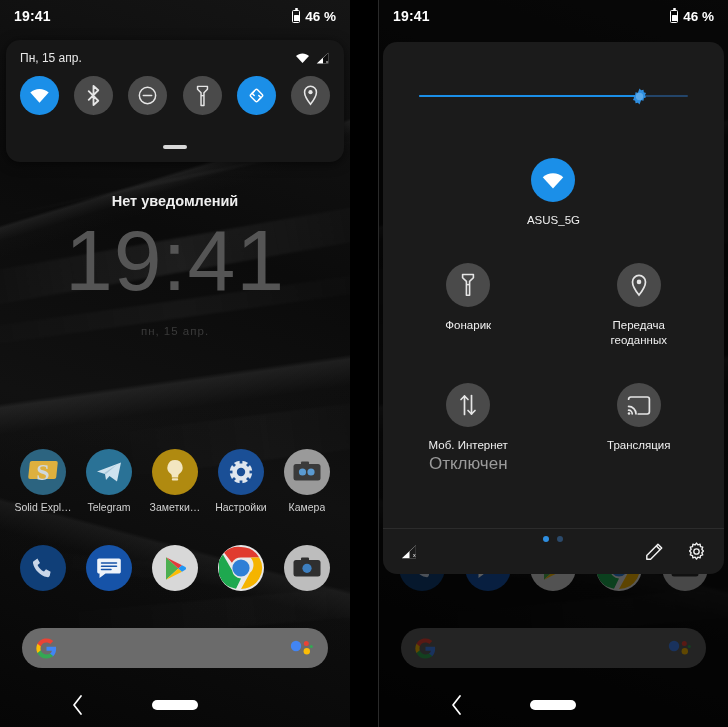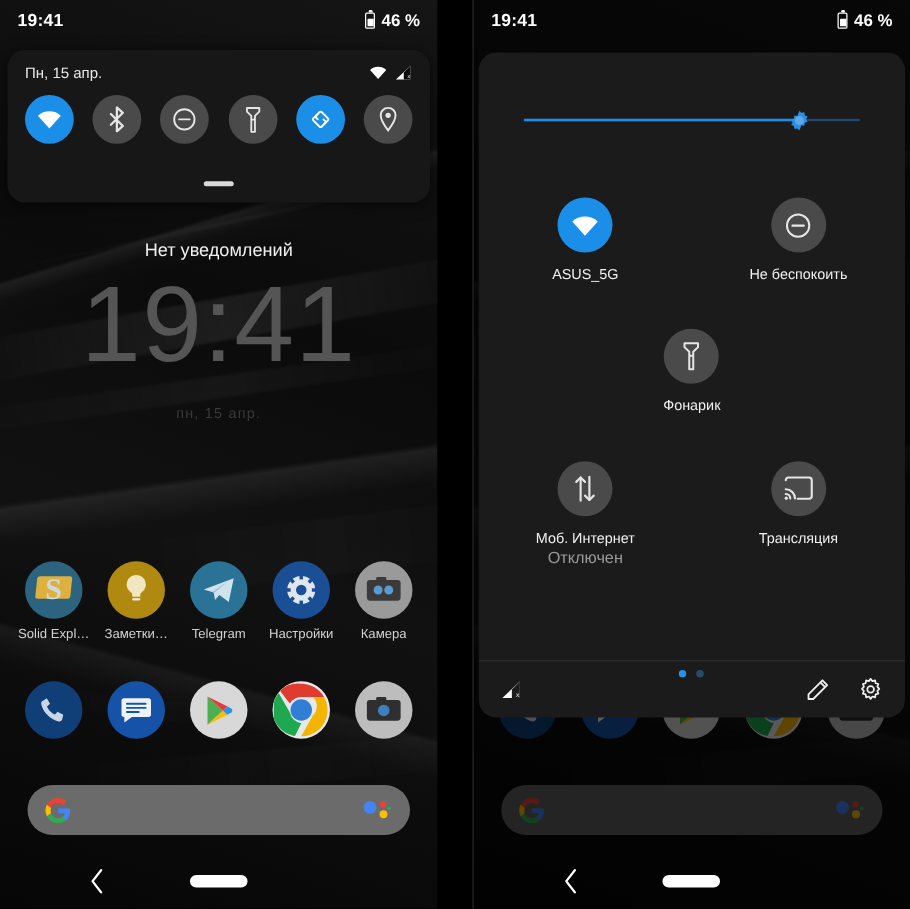--- a/index.html
+++ b/index.html
@@ -64,21 +64,21 @@
   }
   .qs-circle.on { background:#1b8fe8; }
   .shade-handle {
     position:absolute; left:50%; transform:translateX(-50%); bottom:13px;
     width:24px; height:4px; border-radius:2px; background:#d8d8d8;
   }
 
   
   .no-notif {
     position:absolute; left:0; right:0; top:193px; text-align:center;
-    color:#efefef; font-size:14.5px; font-weight:400; z-index:20;
+    color:#efefef; font-size:14.5px; font-weight:700; z-index:20;
   }
   .big-clock {
     position:absolute; left:0; right:0; top:215px; text-align:center;
     color:#555; font-size:86px; font-weight:300; letter-spacing:1px; z-index:18;
     line-height: 1.05;
   }
   .clock-date {
     position:absolute; left:0; right:0; top:325px; text-align:center;
     color:#3a3a3a; font-size:11.5px; font-weight:500; letter-spacing:1px; z-index:18;
   }
@@ -140,21 +140,21 @@
 
   .tiles { position:absolute; left:0; right:0; top:116px; }
   .tile-row { display:flex; }
   .tile { flex:1; display:flex; flex-direction:column; align-items:center; }
   .tile-circ {
     width:44px; height:44px; border-radius:50%; background:#4a4a4a;
     display:flex; align-items:center; justify-content:center;
   }
   .tile-circ.on { background:#1b8fe8; }
   .tile-lbl { margin-top:11px; font-size:11.5px; color:#f0f0f0; text-align:center; line-height:1.25; max-width:92px; }
-  .tile-sub { font-size:13px; color:#9a9a9a; text-align:center; line-height:1.25; }
+  .tile-sub { font-size:17px; color:#9a9a9a; text-align:center; line-height:1.25; }
 
   .pagedots { position:absolute; left:0; right:0; top:494px; display:flex; justify-content:center; gap:8px; }
   .dot { width:6px; height:6px; border-radius:50%; background:#2b4a6b; }
   .dot.active { background:#2e8ee0; }
 
   .qs-footer {
     position:absolute; left:0; right:0; bottom:0; height:46px;
     border-top:1px solid #2c2c2c; display:flex; align-items:center;
     justify-content:space-between; padding: 0 18px;
   }
@@ -253,40 +253,40 @@
     <div class="clock-date">пн, 15 апр.</div>
 
     <div class="app-grid grid-row1">
       <div class="app">
         <div class="app-ic ic-solid">
             <span class="s-letter">S</span>
           </div>
         <div class="app-lbl">Solid Expl…</div>
       </div>
       <div class="app">
+        <div class="app-ic ic-tg">
+          <div class="svg-center">
+              <svg width="26" height="22" viewBox="0 0 26 22">
+                <path d="M1 10.5 25 1.5l-4 19-7.5-5.5-3.5 4-1-6z" fill="#cfe3ef"></path>
+                <path d="M10 13l11-9.5-13.5 9z" fill="#a8c6d8"></path>
+              </svg>
+            </div>
+        </div>
+        <div class="app-lbl">Telegram</div>
+      </div>
+      <div class="app">
         <div class="app-ic ic-notes">
           <div class="svg-center">
               <svg width="22" height="28" viewBox="0 0 22 28">
                 <path d="M11 2a7.6 7.6 0 0 0-4.4 13.8c.8.6 1.2 1.4 1.2 2.3v1.3h6.4v-1.3c0-.9.4-1.7 1.2-2.3A7.6 7.6 0 0 0 11 2z" fill="#f2e6c0"></path>
                 <rect x="7.8" y="20.3" width="6.4" height="2.1" rx="1" fill="#f2e6c0"></rect>
               </svg>
             </div>
         </div>
         <div class="app-lbl">Заметки…</div>
-      </div>
-      <div class="app">
-        <div class="app-ic ic-tg">
-          <div class="svg-center">
-              <svg width="26" height="22" viewBox="0 0 26 22">
-                <path d="M1 10.5 25 1.5l-4 19-7.5-5.5-3.5 4-1-6z" fill="#cfe3ef"></path>
-                <path d="M10 13l11-9.5-13.5 9z" fill="#a8c6d8"></path>
-              </svg>
-            </div>
-        </div>
-        <div class="app-lbl">Telegram</div>
       </div>
       <div class="app">
         <div class="app-ic ic-settings">
           <div class="svg-center">
               <svg width="28" height="28" viewBox="0 0 28 28">
                 <g fill="#dfe6ee">
                   <circle cx="14" cy="14" r="11.2"></circle>
                 </g>
                 <g fill="#1a4f96">
                   <circle cx="14" cy="14" r="4.2"></circle>
@@ -528,40 +528,40 @@
 
         <div class="tile-row">
           <div class="tile">
             <div class="tile-circ on">
               <svg width="24" height="19" viewBox="0 0 24 20">
                 <path d="M12 18.5 1.2 6.6C4.2 3.8 7.9 2.4 12 2.4s7.8 1.4 10.8 4.2z" fill="#ffffff"></path>
               </svg>
             </div>
             <div class="tile-lbl">ASUS_5G</div>
           </div>
-          <div class="tile">
-            <div class="tile-circ">
-              <svg width="23" height="23" viewBox="0 0 24 24">
-                <circle cx="12" cy="12" r="9.3" fill="none" stroke="#e6e6e6" stroke-width="1.7"></circle>
-                <line x1="7.2" y1="12" x2="16.8" y2="12" stroke="#e6e6e6" stroke-width="1.7" stroke-linecap="round"></line>
-              </svg>
-            </div>
-            <div class="tile-lbl">Не беспокоить</div>
-          </div>
         </div>
 
         <div class="tile-row" style="margin-top:36px;">
           <div class="tile">
             <div class="tile-circ">
               <svg width="14" height="24" viewBox="0 0 14 24">
                 <path d="M1.6 1.5h10.8v3.2L8.6 8.4v13.9H5.4V8.4L1.6 4.7z" fill="none" stroke="#e6e6e6" stroke-width="1.6" stroke-linejoin="round"></path>
                 <line x1="5.4" y1="11.6" x2="8.6" y2="11.6" stroke="#e6e6e6" stroke-width="1.5"></line>
               </svg>
             </div>
             <div class="tile-lbl">Фонарик</div>
+          </div>
+          <div class="tile">
+            <div class="tile-circ">
+              <svg width="18" height="23" viewBox="0 0 18 23">
+                <path d="M9 1.4c-3.6 0-6.5 2.9-6.5 6.5 0 4.9 6.5 13.2 6.5 13.2s6.5-8.3 6.5-13.2c0-3.6-2.9-6.5-6.5-6.5z" fill="none" stroke="#e6e6e6" stroke-width="1.7"></path>
+                <circle cx="9" cy="7.9" r="2.3" fill="#e6e6e6"></circle>
+              </svg>
+            </div>
+            <div class="tile-lbl">Передача геоданных</div>
           </div>
         </div>
 
         <div class="tile-row" style="margin-top:36px;">
           <div class="tile">
             <div class="tile-circ">
               <svg width="20" height="24" viewBox="0 0 20 24">
                 <g stroke="#e6e6e6" stroke-width="1.7" fill="none" stroke-linecap="round" stroke-linejoin="round">
                   <line x1="6.5" y1="21.5" x2="6.5" y2="3"></line>
                   <path d="M3 6.5 6.5 3 10 6.5"></path>

